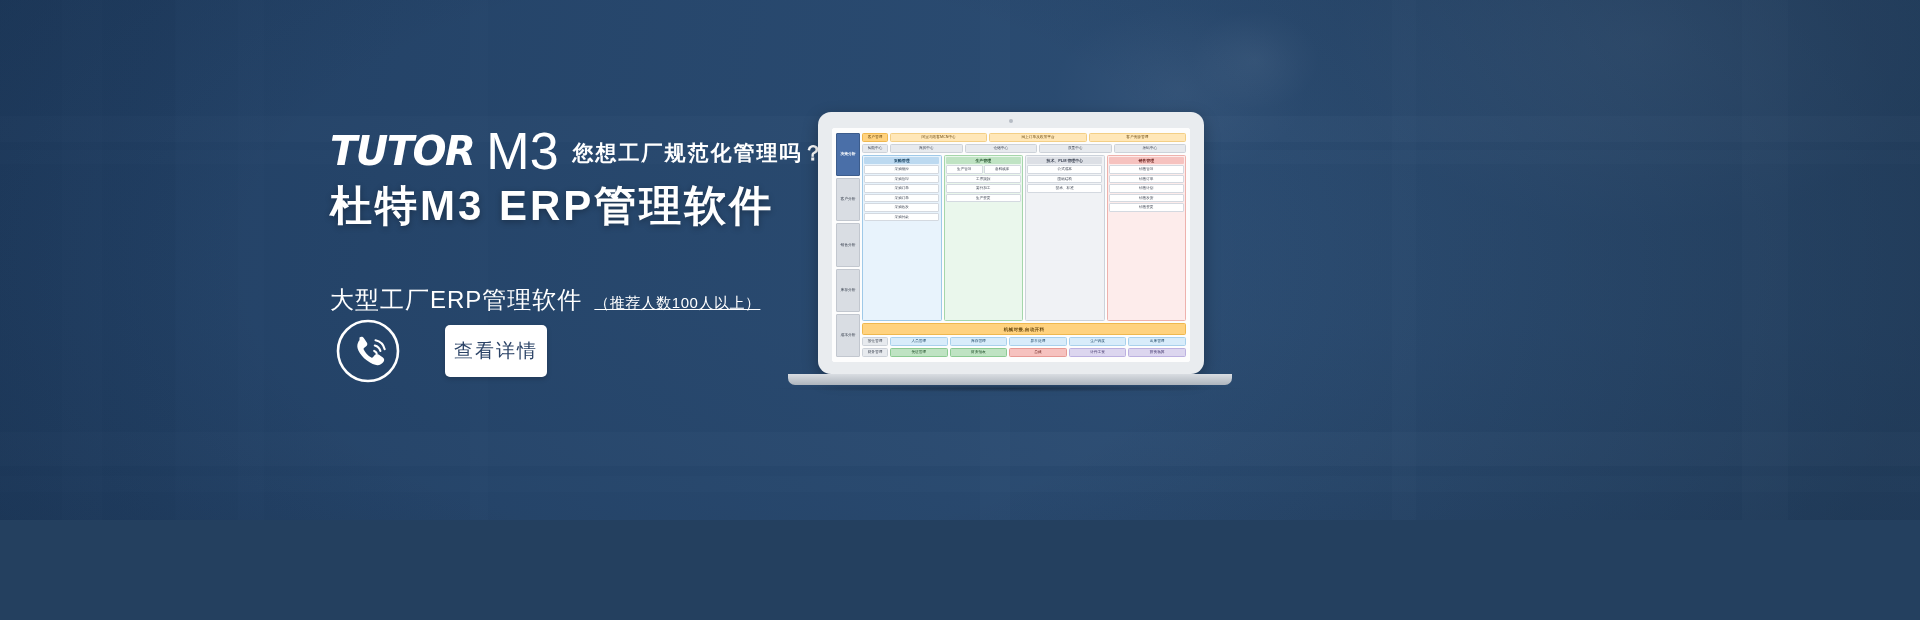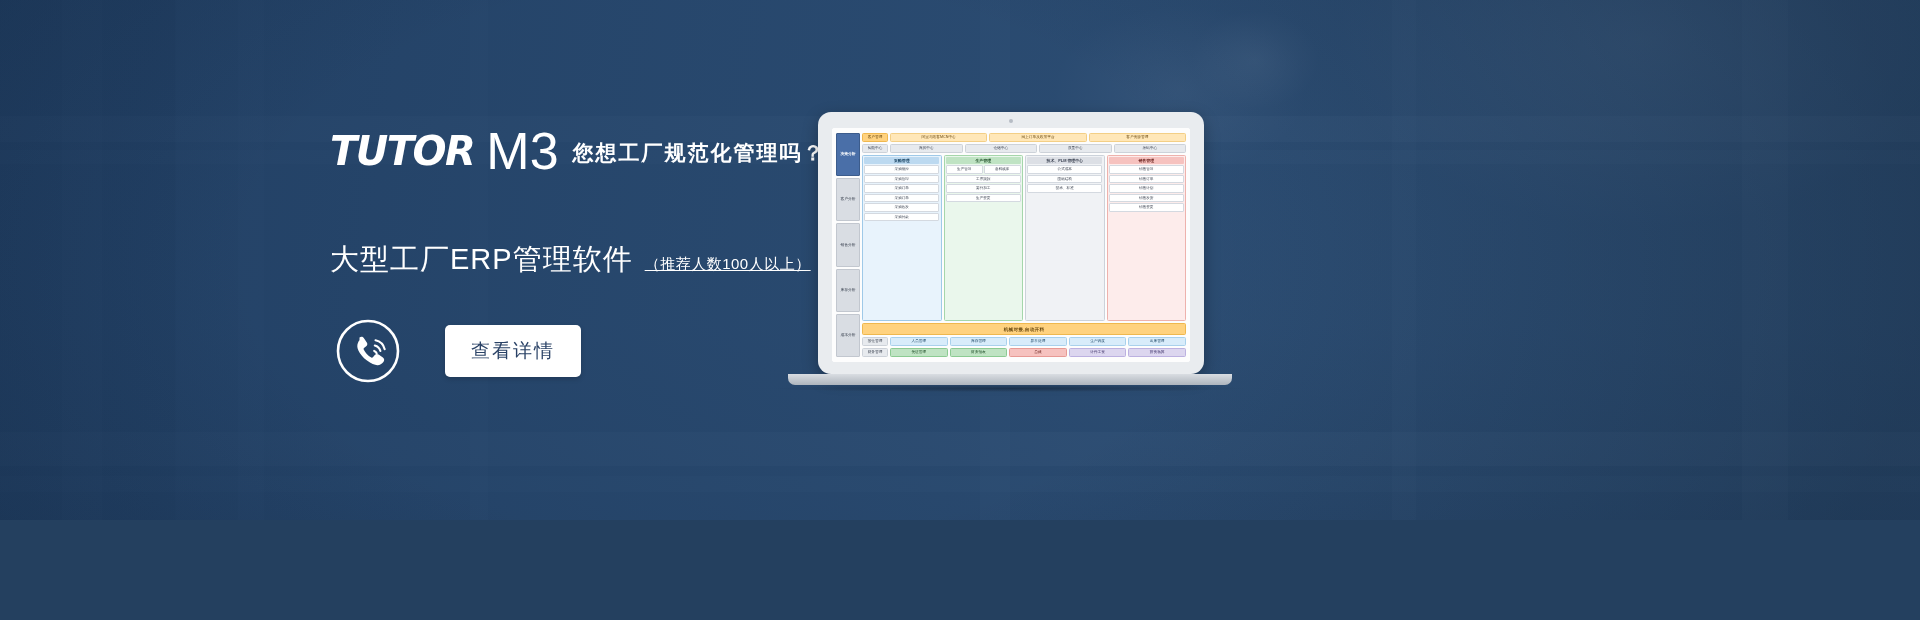--- a/index.html
+++ b/index.html
@@ -95,39 +95,39 @@
     font-size:42px; font-weight:700; letter-spacing:3px;
     text-shadow:0 2px 6px rgba(0,0,0,.30);
     white-space:nowrap;
   }
 
   .subline {
     position:absolute; top:240px; left:0;
     display:flex; align-items:baseline;
     white-space:nowrap;
   }
-  .subline-main { font-size:29px; font-weight:400; letter-spacing:1px; }
+  .subline-main { font-size:24px; font-weight:400; letter-spacing:1px;margin-top:44px; }
   .subline-note { font-size:15px; font-weight:400; margin-left:12px; letter-spacing:.5px;text-decoration:underline; }
 
   
   .contact-row {
     position:absolute; top:318px; left:5px;
     display:flex; align-items:center;
   }
   .phone-icon { width:66px; height:66px; flex:0 0 auto; }
   .phone-text { margin-left:18px; line-height:1.12; }
   .phone-cta { font-size:26px; font-weight:700; letter-spacing:3px; }
   .phone-num { font-size:29px; font-weight:400; letter-spacing:1.5px; margin-top:2px; }
 
   .detail-btn {
     margin-left:26px;
     background:#fff; color:#2a4266;
     border:none; border-radius:5px;
     font-size:19px; font-family:"Liberation Sans",sans-serif;
-    padding:13px 26px; cursor:pointer;
+    padding:13px 9px; cursor:pointer;
     box-shadow:0 2px 5px rgba(0,0,0,.18);
     letter-spacing:2px; white-space:nowrap;
   }
 
   
   .laptop { position:absolute; left:788px; top:112px; width:444px; height:285px; }
   .lid {
     position:absolute; left:30px; top:0; width:386px; height:262px;
     background:#e9ecef; border-radius:13px;
     box-shadow:0 5px 16px rgba(0,0,0,.30);
@@ -219,20 +219,21 @@
   <div class="bg-vignette"></div>
 
   <div class="content">
 
     <div class="logo-row">
       <span class="logo-tutor">TUTOR</span>
       <span class="logo-m3">M3</span>
       <span class="logo-tagline">您想工厂规范化管理吗？</span>
     </div>
 
+    <div class="headline">杜特M3 ERP管理软件</div>
 
     <div class="subline">
       <span class="subline-main">大型工厂ERP管理软件</span>
       <span class="subline-note">（推荐人数100人以上）</span>
     </div>
 
     <div class="contact-row">
 
       <svg class="phone-icon" viewBox="0 0 66 66">
         <circle cx="33" cy="33" r="30" fill="none" stroke="#ffffff" stroke-width="2.6"></circle>

